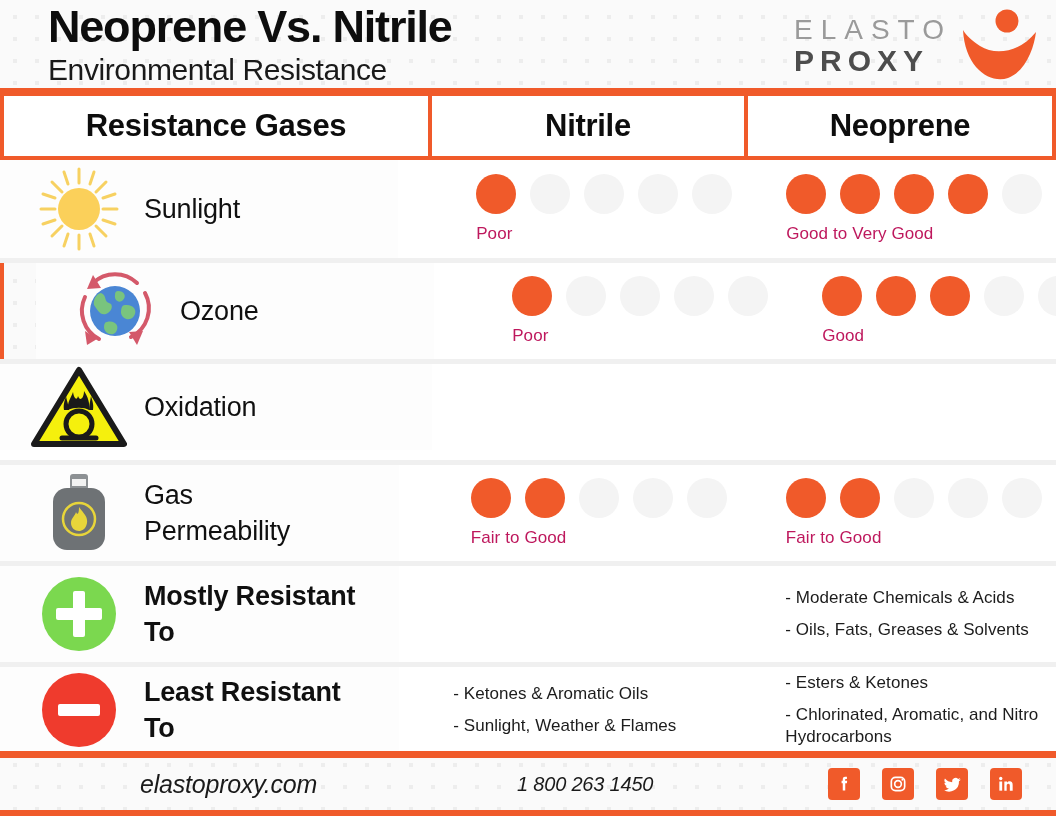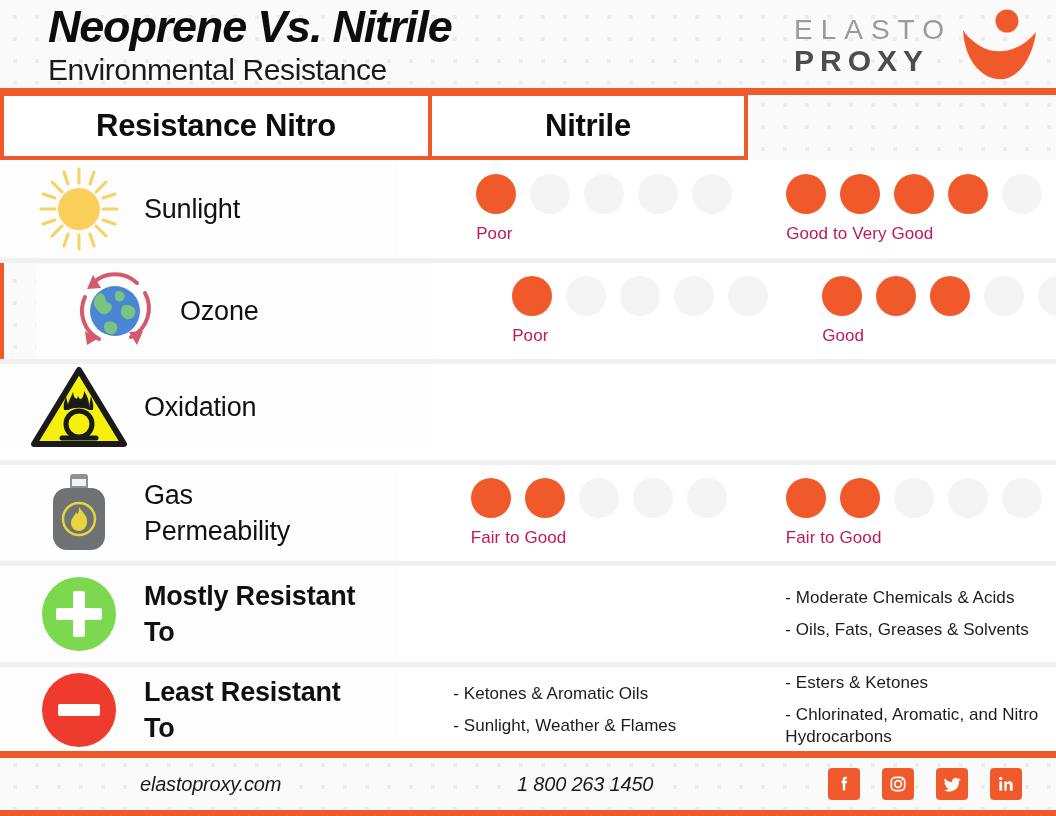--- a/index.html
+++ b/index.html
@@ -36,21 +36,20 @@
     left: 48px; top: 2px;
   }
   .main-title {
     font-size: 45px;
     font-weight: bold;
     color: #0d0d0d;
     letter-spacing: -1.2px;
     line-height: 50px;
     margin: 0;
     white-space: nowrap;
-    font-style: italic;
   }
   .sub-title {
     font-size: 30px;
     font-weight: normal;
     color: #1a1a1a;
     letter-spacing: -0.4px;
     line-height: 36px;
     margin: 0;
     white-space: nowrap;
   }
@@ -252,21 +251,21 @@
   .footer {
     position: absolute;
     left: 0; top: 758px;
     width: 1056px; height: 52px;
     display: flex;
     align-items: center;
   }
   .footer-site {
     position: absolute;
     left: 140px;
-    font-size: 20px;
+    font-size: 25px;
     font-style: italic;
     color: #1a1a1a;
     letter-spacing: -0.2px;
   }
   .footer-phone {
     position: absolute;
     left: 517px;
     font-size: 20px;
     font-style: italic;
     color: #1a1a1a;
@@ -310,22 +309,23 @@
       <svg class="logo-mark" viewBox="0 0 80 76">
         <circle cx="49" cy="13" r="11.5" fill="#f05a2a"></circle>
         <path d="M 5 22 C 7 60, 32 76, 50 70 C 68 63, 76 40, 78 24 C 62 44, 38 48, 22 38 C 14 33, 8 27, 5 22 Z" fill="#f05a2a"></path>
       </svg>
     </div>
   </div>
 
   <div class="table-top-bar"></div>
 
   <div class="thead">
-    <div class="th th-1">Resistance Nitro</div>
+    <div class="th th-1">Resistance Gases</div>
     <div class="th th-2">Nitrile</div>
+    <div class="th th-3">Neoprene</div>
   </div>
 
   <div class="tbody">
     <div class="col-border-left"></div>
     <div class="col-border-mid1"></div>
     <div class="col-border-mid2"></div>
     <div class="col-border-right"></div>
     <div class="left-col-bottom-border"></div>
 
     <div class="row" style="top:0px;height:98px;">

